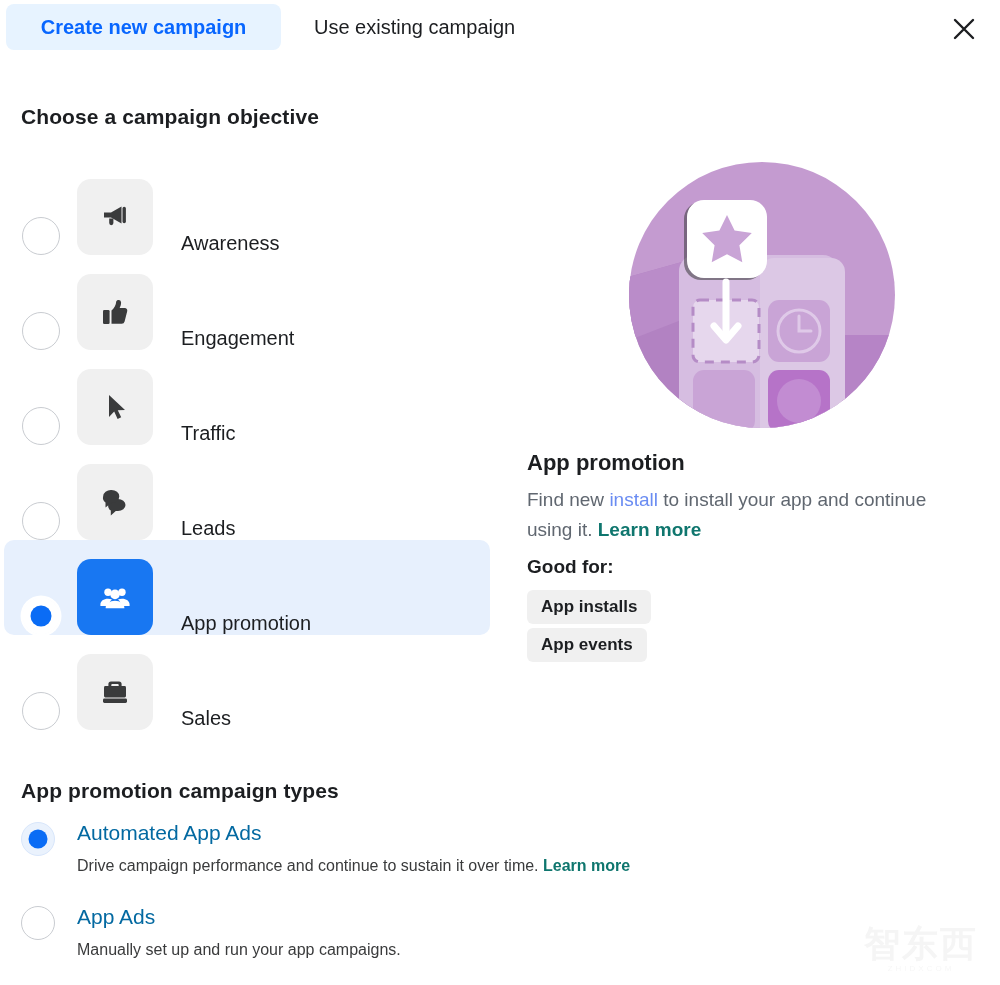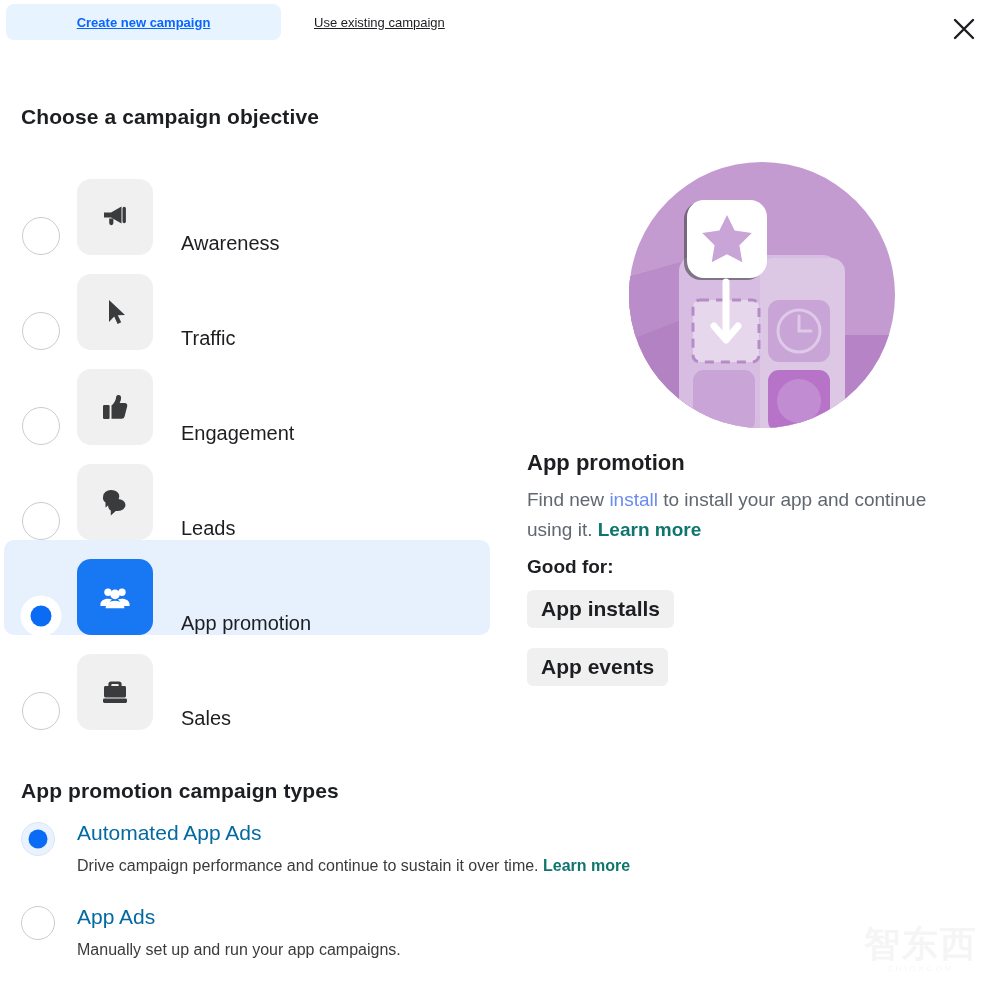--- a/index.html
+++ b/index.html
@@ -23,28 +23,27 @@
   .header {
     position: absolute;
     top: 0; left: 0;
     width: 1000px;
     height: 58px;
   }
 
   .tab {
     position: absolute;
     top: 4px;
-    height: 36px;
+    height: 46px;
     display: flex;
     align-items: center;
     justify-content: center;
-    font-size: 13px;
+    font-size: 20px;
     border-radius: 8px;
     white-space: nowrap;
-    text-decoration: underline;
   }
 
   .tab-active {
     left: 6px;
     width: 275px;
     background: #e7f3ff;
     color: #0866ff;
     font-weight: bold;
   }
 
@@ -184,24 +183,24 @@
     font-weight: bold;
     color: #1c1e21;
   }
 
   .tags { margin-top: 12px; }
   .tag {
     display: inline-block;
     background: #f0f0f0;
     border-radius: 6px;
     padding: 7px 14px;
-    font-size: 21px;
-    font-weight: bold;
-    color: #1c1e21;
-    margin-bottom: 20px;
+    font-size: 17px;
+    font-weight: bold;
+    color: #1c1e21;
+    margin-bottom: 4px;
   }
   .tag-row { display: block; }
 
   
   .types {
     position: absolute;
     left: 21px;
     top: 820px;
     width: 800px;
   }
@@ -307,38 +306,38 @@
         </span>
       </div>
       <div class="objective-label">Awareness</div>
     </div>
 
     <div class="objective-row">
       <div class="radio"></div>
       <div class="icon-tile">
         <span>
           <svg width="34" height="34" viewBox="0 0 34 34">
-            <path d="M11 5 L11 27 L16.2 21.6 L19.6 29 L23.2 27.2 L19.8 20.2 L27 20 Z" fill="#3a3b3c"></path>
-          </svg>
-        </span>
-      </div>
-      <div class="objective-label">Traffic</div>
+            <rect x="5" y="15" width="6.6" height="14" rx="1.2" fill="#3a3b3c"></rect>
+            <path d="M13.5 15.6 C16 13 18.2 9.8 18.2 6.4 a2.6 2.6 0 0 1 4.9 1.1 c0 2.1 -0.7 4 -1.5 5.6 h5.2 a2.5 2.5 0 0 1 2.4 3.2 l-2.6 10.1 a3 3 0 0 1 -2.9 2.3 h-10.2 z" fill="#3a3b3c"></path>
+          </svg>
+        </span>
+      </div>
+      <div class="objective-label">Engagement</div>
     </div>
 
     <div class="objective-row">
       <div class="radio"></div>
       <div class="icon-tile">
         <span>
           <svg width="34" height="34" viewBox="0 0 34 34">
-            <rect x="5" y="15" width="6.6" height="14" rx="1.2" fill="#3a3b3c"></rect>
-            <path d="M13.5 15.6 C16 13 18.2 9.8 18.2 6.4 a2.6 2.6 0 0 1 4.9 1.1 c0 2.1 -0.7 4 -1.5 5.6 h5.2 a2.5 2.5 0 0 1 2.4 3.2 l-2.6 10.1 a3 3 0 0 1 -2.9 2.3 h-10.2 z" fill="#3a3b3c"></path>
-          </svg>
-        </span>
-      </div>
-      <div class="objective-label">Engagement</div>
+            <path d="M11 5 L11 27 L16.2 21.6 L19.6 29 L23.2 27.2 L19.8 20.2 L27 20 Z" fill="#3a3b3c"></path>
+          </svg>
+        </span>
+      </div>
+      <div class="objective-label">Traffic</div>
     </div>
 
     <div class="objective-row">
       <div class="radio"></div>
       <div class="icon-tile">
         <span>
           <svg width="34" height="34" viewBox="0 0 34 34">
             <path d="M18 12 a7.5 6 0 1 1 0 12 h-2.2 l-5 4.4 v-4.8 a7.3 6 0 0 1 -2.6 -5.6 a7.5 6 0 0 1 7.5 -6 z" fill="#3a3b3c" transform="translate(2,2)"></path>
             <path d="M13.5 5 a7.8 6.4 0 1 1 0 12.8 l-6 4.6 v-5 a7.6 6.3 0 0 1 -2.4 -6 a7.8 6.4 0 0 1 8.4 -6.4 z" fill="#3a3b3c"></path>
           </svg>

